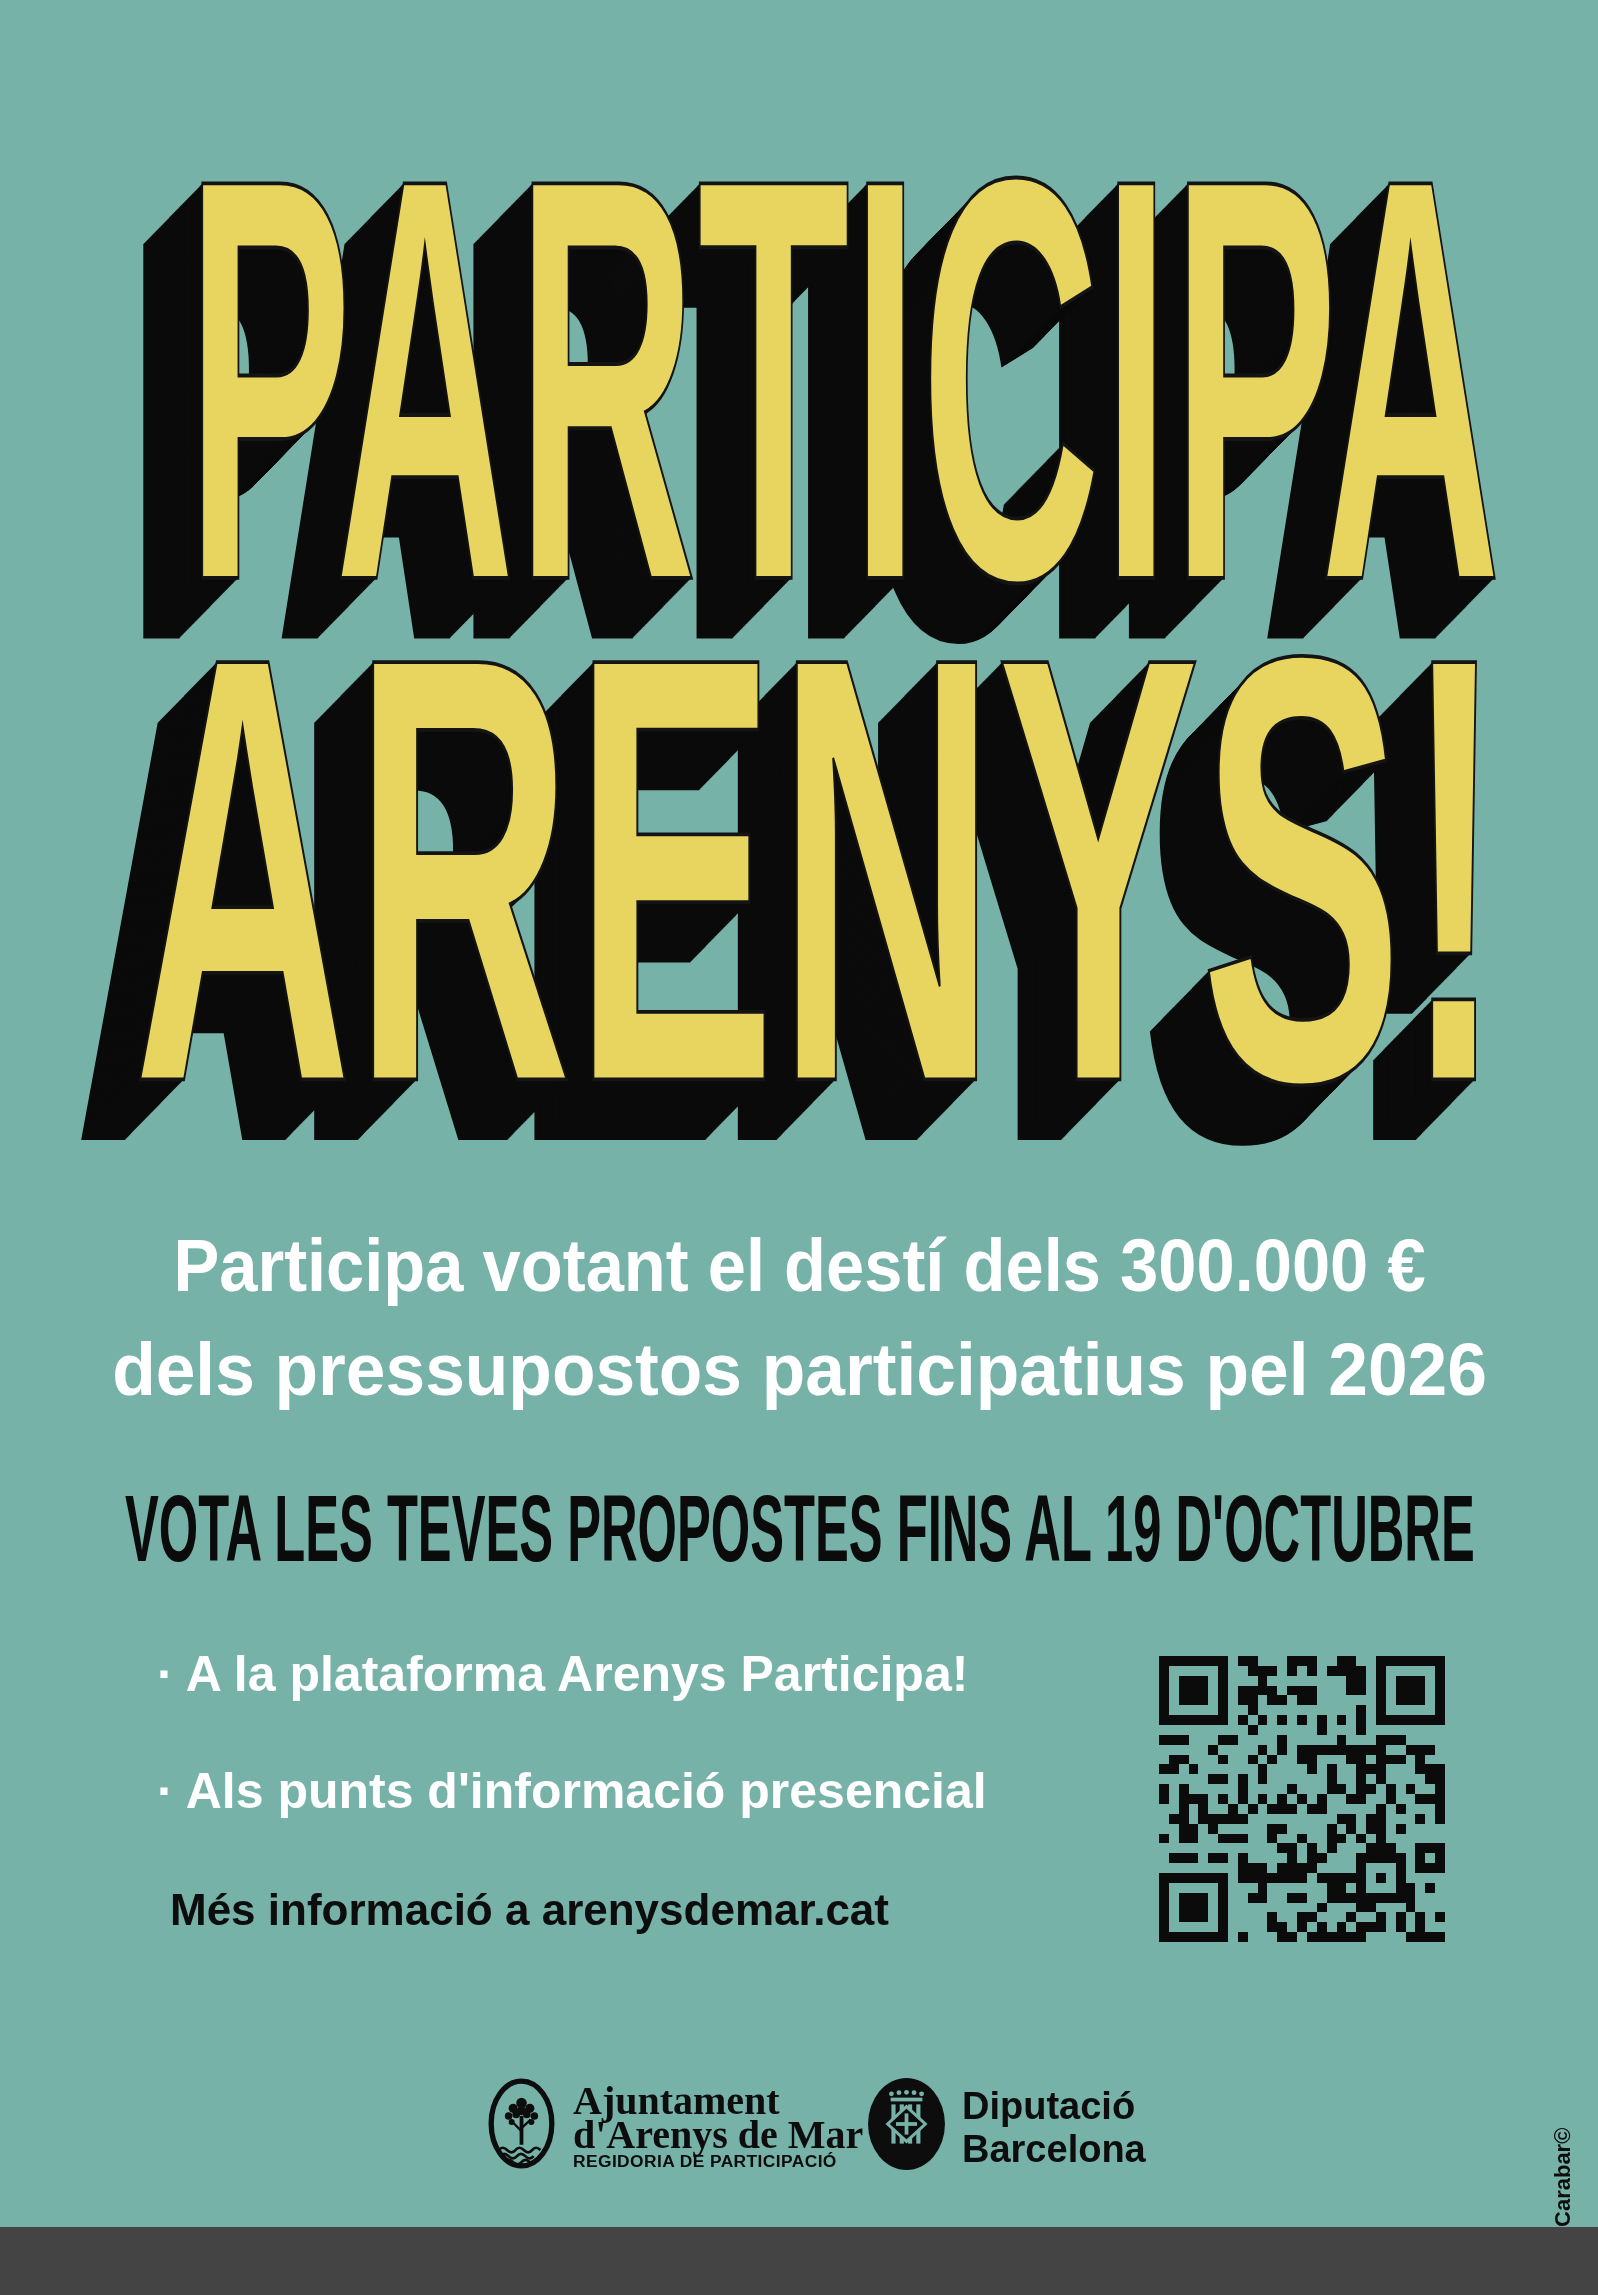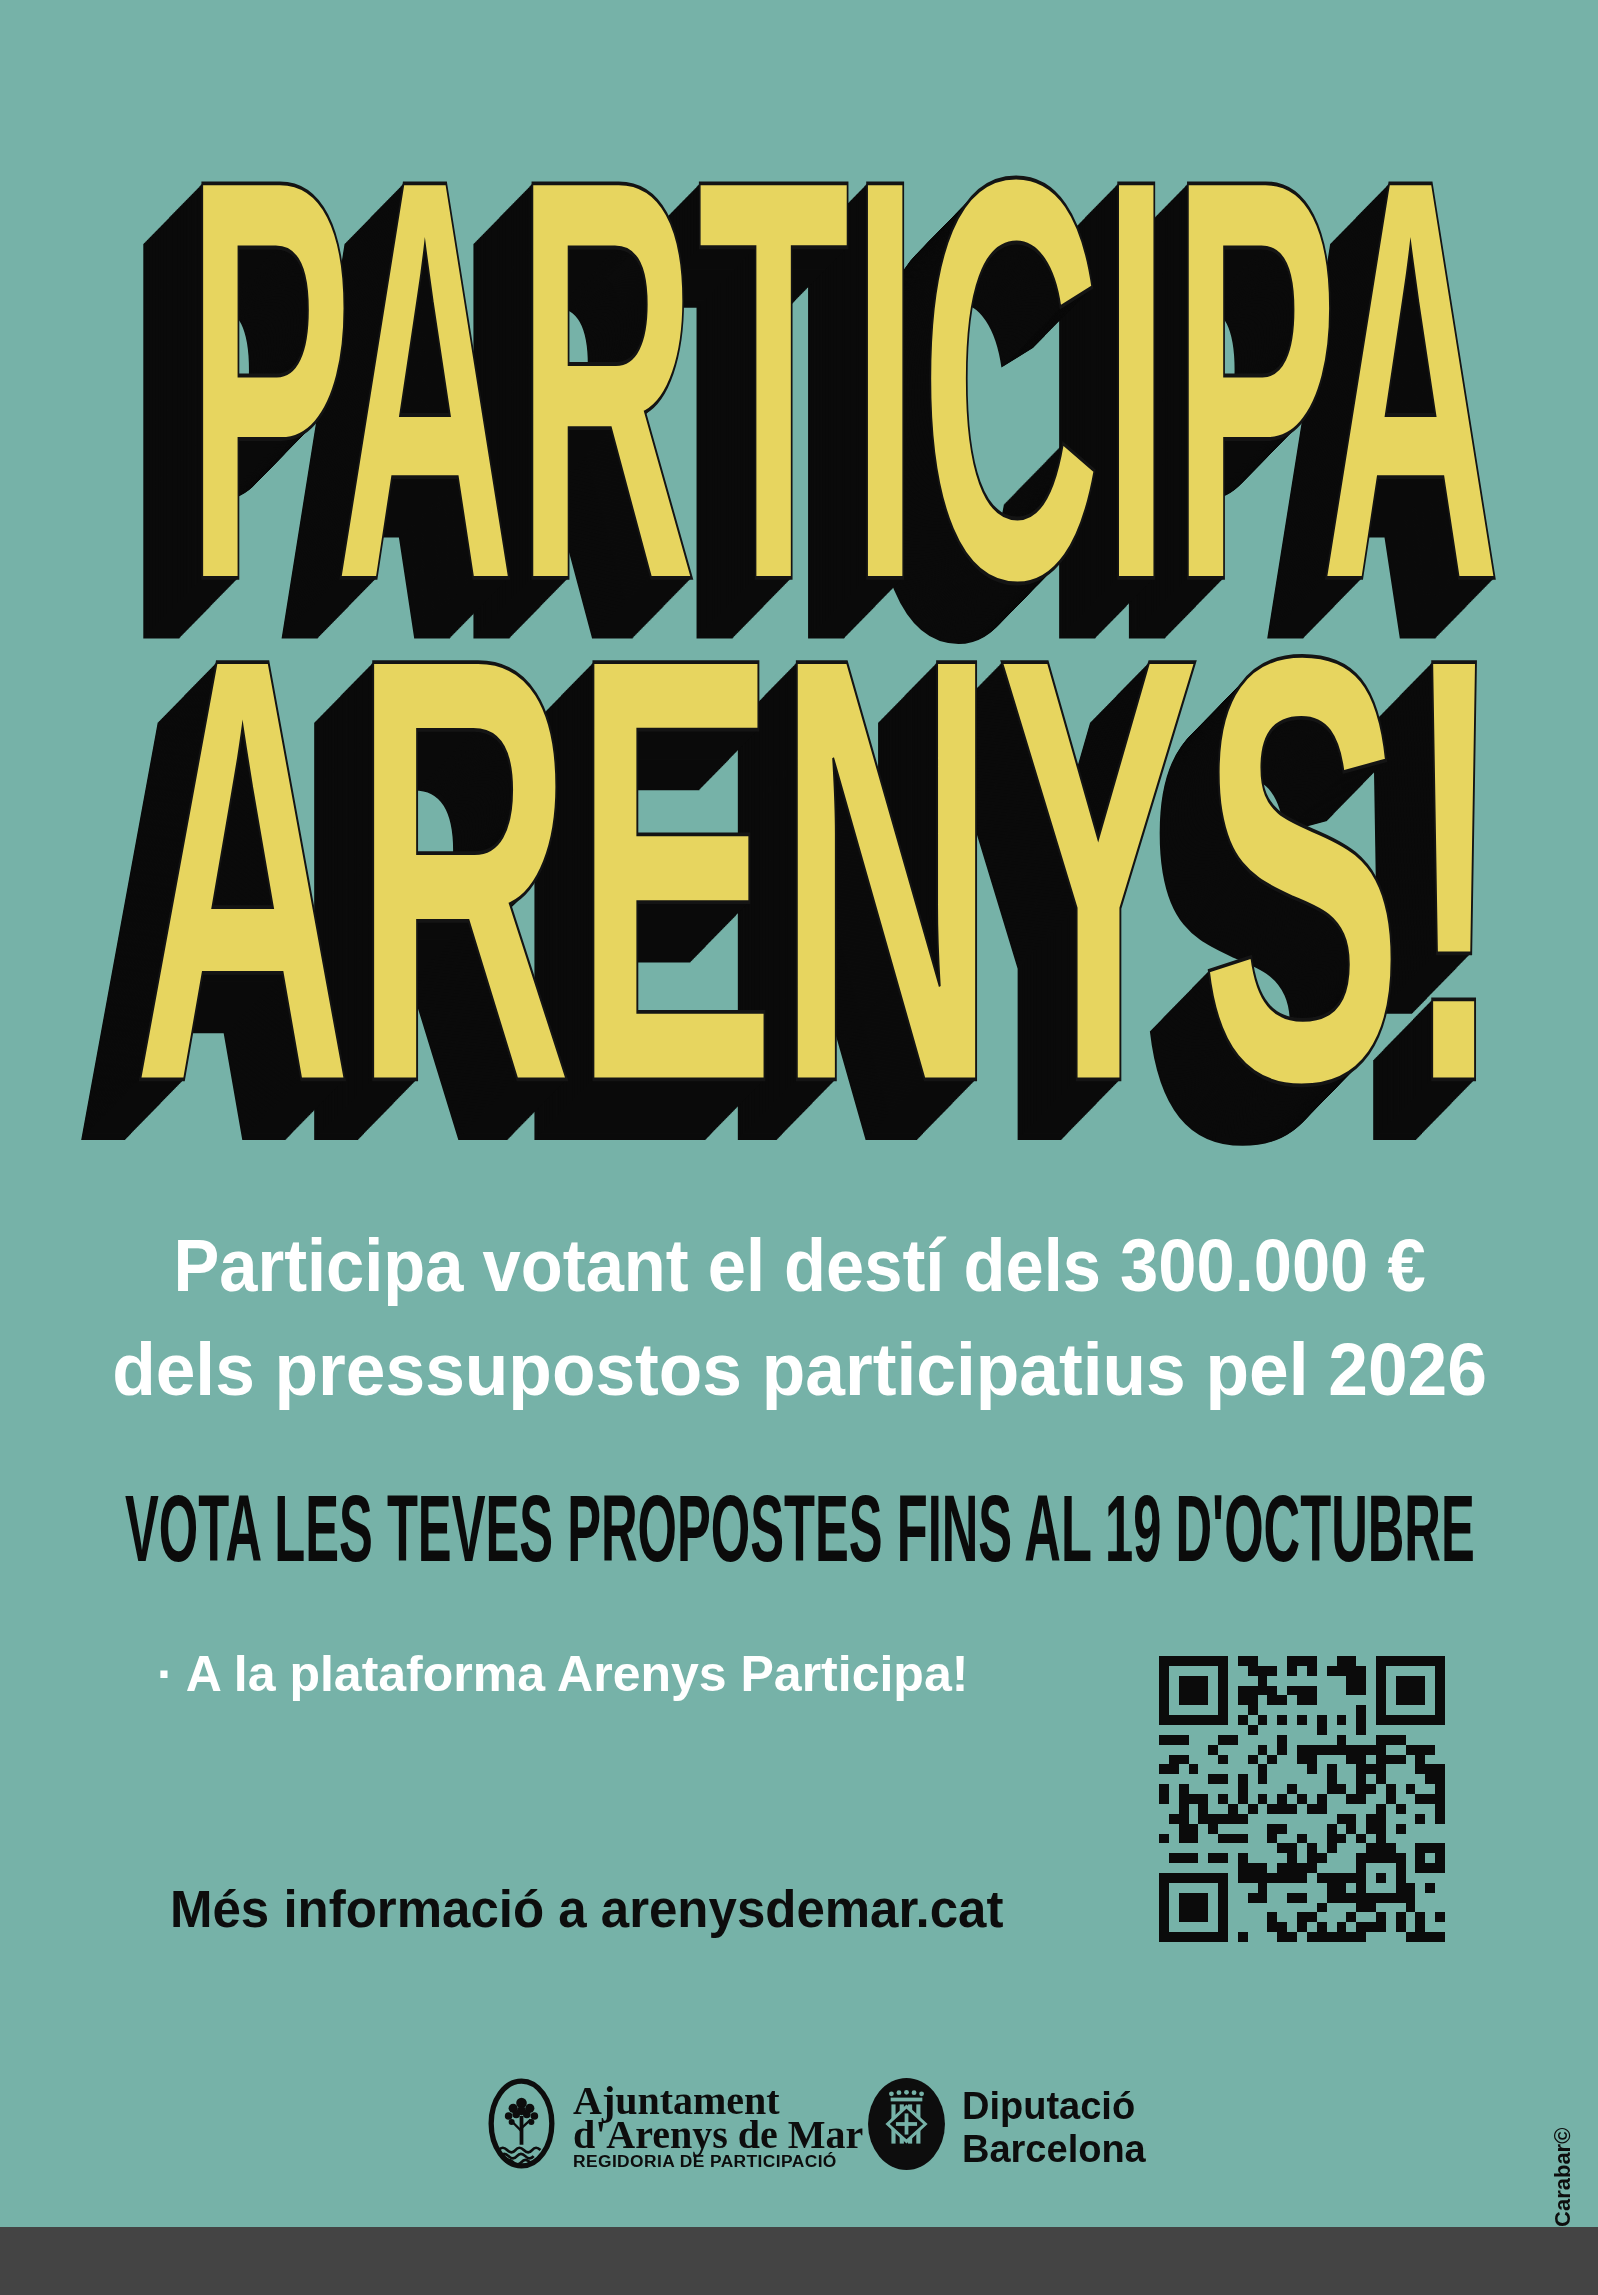--- a/index.html
+++ b/index.html
@@ -11,21 +11,21 @@
   .abs{position:absolute;}
   svg text{font-family:"Liberation Sans","DejaVu Sans",sans-serif;font-weight:bold;}
   .art{left:0;top:0;}
   .bullet-line{
     color:#ffffff;font-weight:bold;font-size:50px;line-height:50px;white-space:nowrap;
   }
   .bullet-sub{
     color:#ffffff;font-weight:bold;font-size:33px;line-height:33px;white-space:nowrap;
   }
   .more-info{
-    color:#0d0d0d;font-weight:bold;font-size:51px;line-height:51px;white-space:nowrap;
+    color:#0d0d0d;font-weight:bold;font-size:44px;line-height:51px;white-space:nowrap;
   }
   .aj-name{
     font-family:"Liberation Serif","DejaVu Serif",serif;color:#0d0d0d;
     font-size:40px;line-height:33px;white-space:nowrap;font-weight:600;
   }
   .aj-dept{
     color:#0d0d0d;font-weight:bold;font-size:17.4px;line-height:17.4px;
     letter-spacing:0.4px;white-space:nowrap;
   }
   .dip-name{
@@ -224,20 +224,21 @@
     <g transform="translate(148,1772) scale(1,1.316)">
       <use href="#sub2" fill="#ffffff"></use>
     </g>
 
     <g transform="translate(165,1972) scale(1,1.147)">
       <use href="#ban" fill="#0b0b0b"></use>
     </g>
   </svg>
 
   <div class="abs bullet-line" style="left:157px;top:1649px;">· A la plataforma Arenys Participa!</div>
+  <div class="abs bullet-line" style="left:157px;top:1766px;">· Als punts d'informació presencial</div>
 
   <div class="abs more-info" style="left:170px;top:1884px;">Més informació a arenysdemar.cat</div>
 
   <svg id="qr" class="abs qr" width="286" height="286" viewBox="0 0 29 29" shape-rendering="crispEdges">
       <rect x="0" y="0" width="1" height="1" fill="#0b0b0b"></rect>
       <rect x="1" y="0" width="1" height="1" fill="#0b0b0b"></rect>
       <rect x="2" y="0" width="1" height="1" fill="#0b0b0b"></rect>
       <rect x="3" y="0" width="1" height="1" fill="#0b0b0b"></rect>
       <rect x="4" y="0" width="1" height="1" fill="#0b0b0b"></rect>
       <rect x="5" y="0" width="1" height="1" fill="#0b0b0b"></rect>

